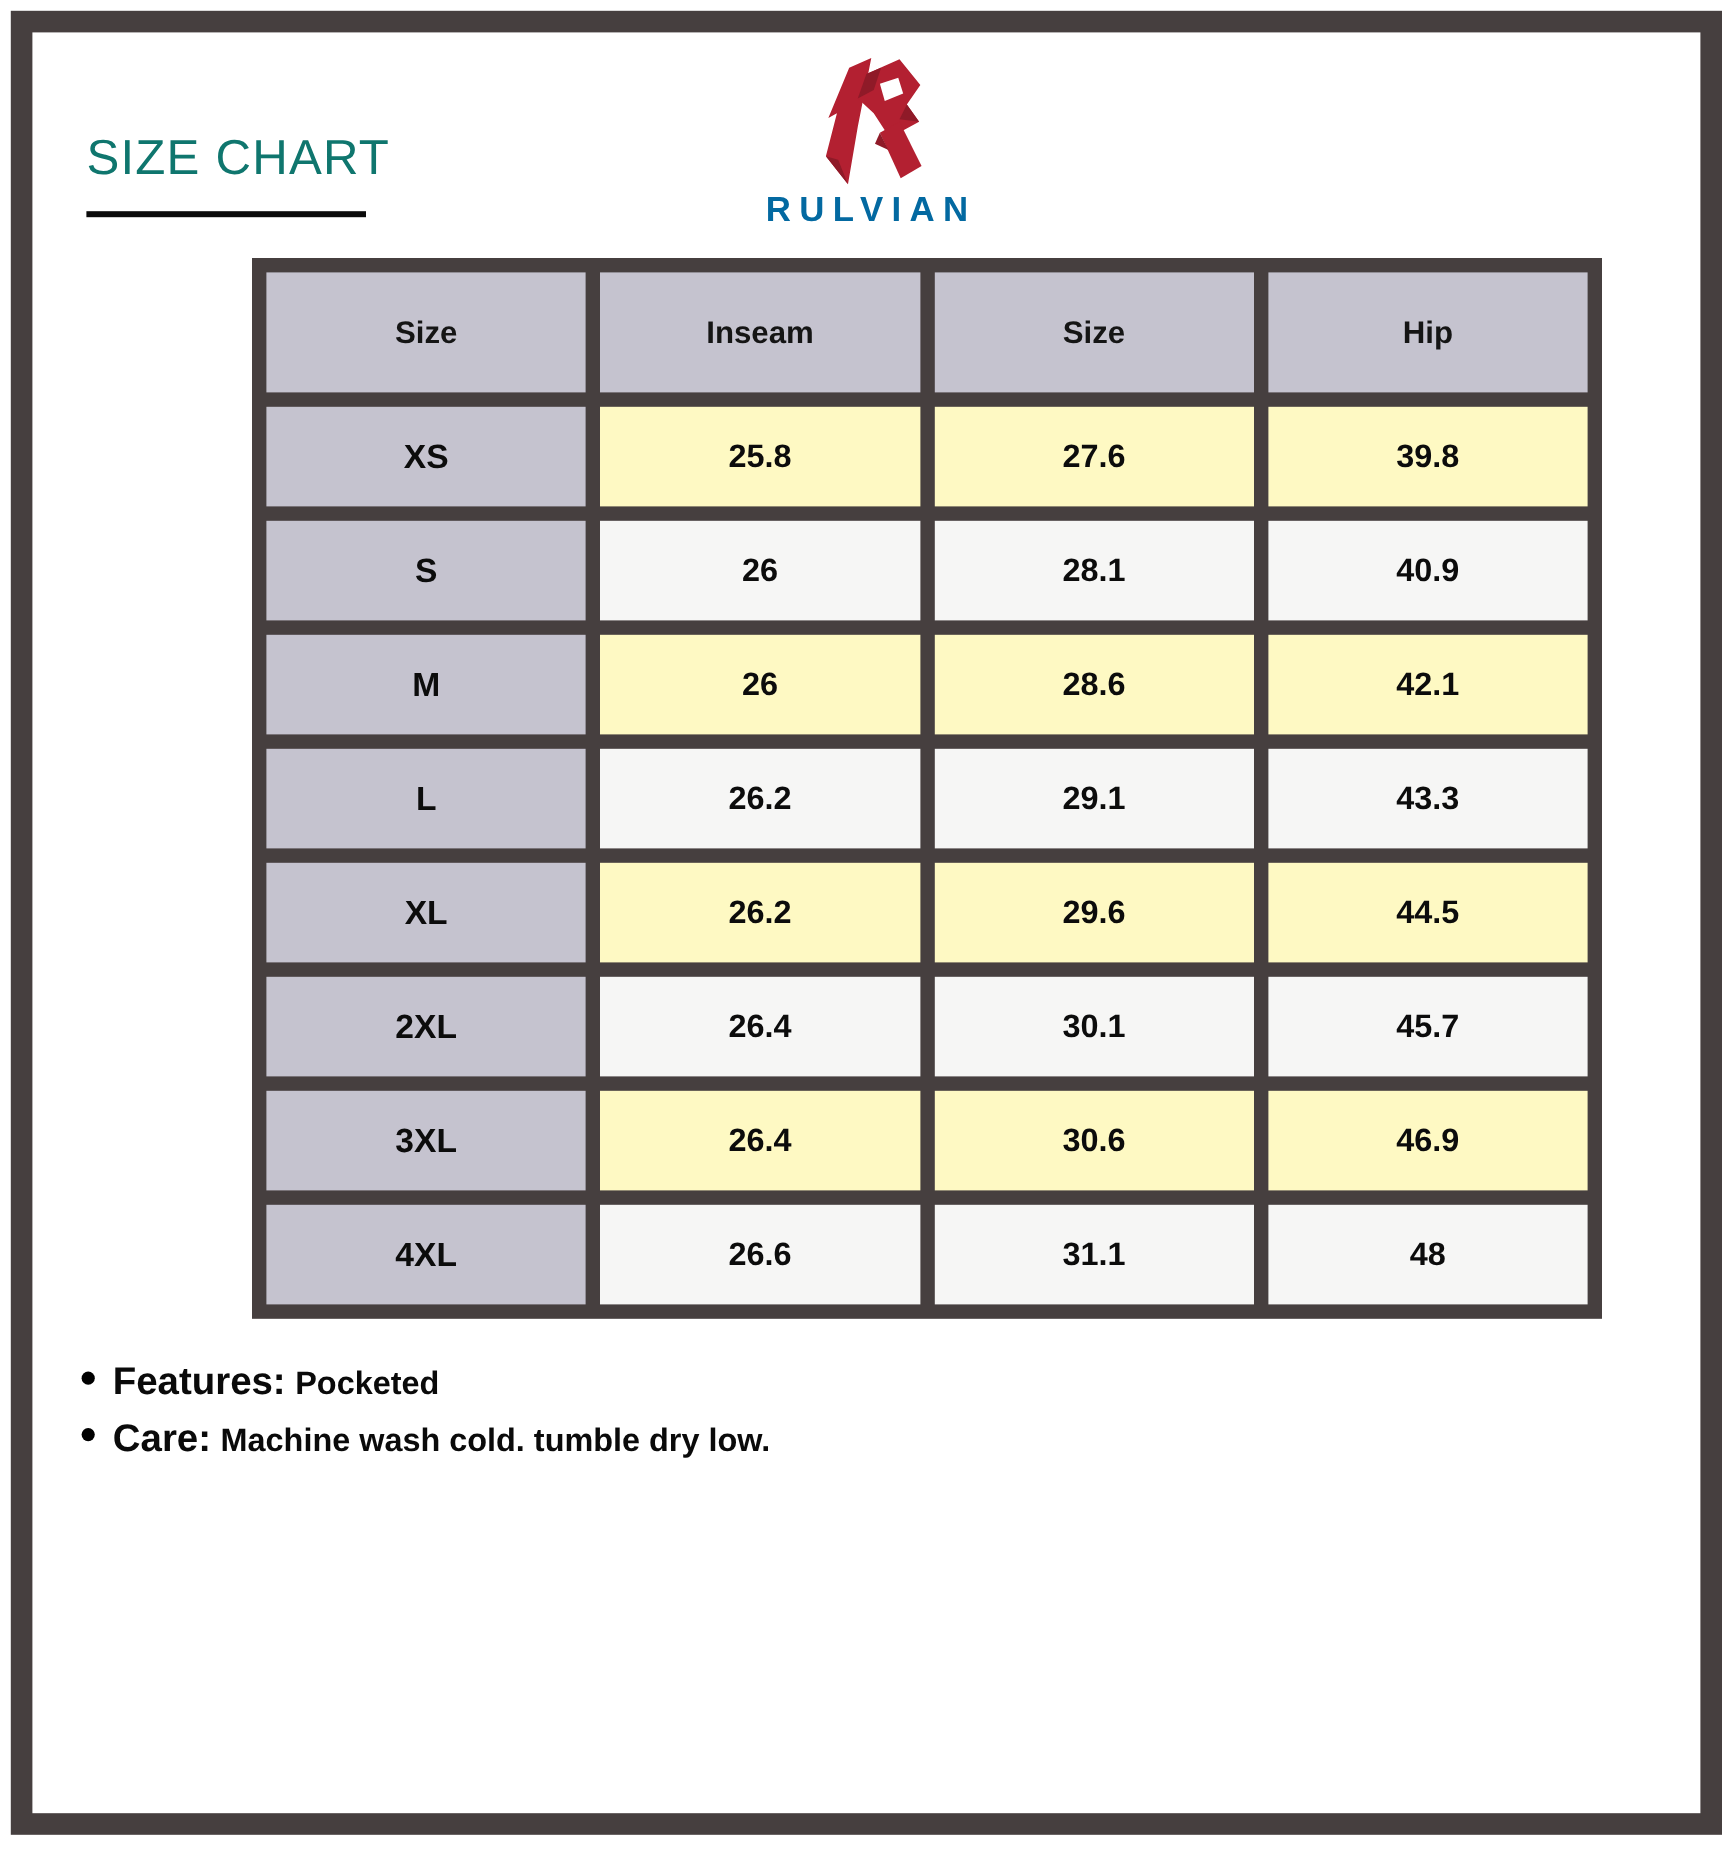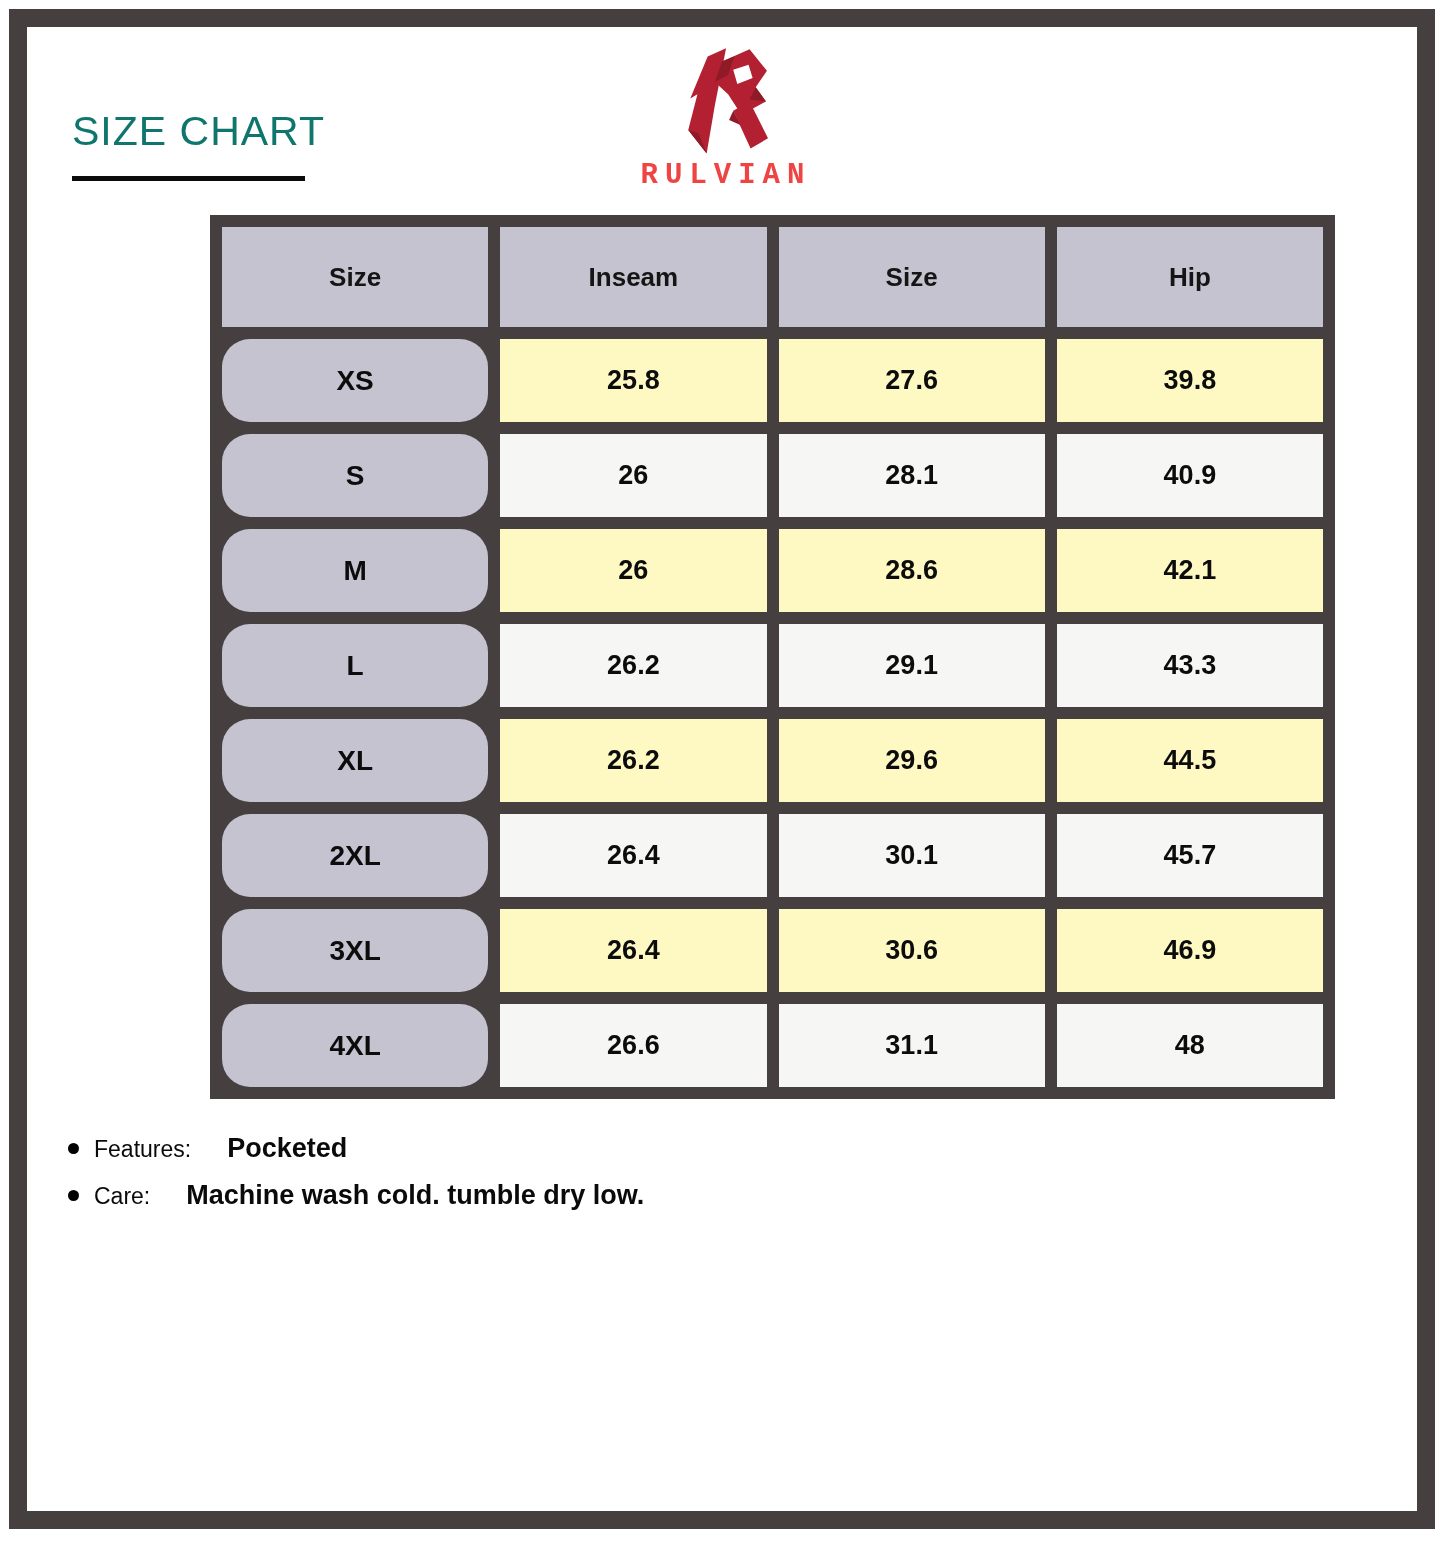--- a/index.html
+++ b/index.html
@@ -29,26 +29,26 @@
   }
   
   .logo-block {
     position: absolute; left: 0; right: 0; top: 48px;
     text-align: center;
   }
   .logo-mark { display: block; margin: 0 auto; }
   .logo-word {
     display: inline-block;
     margin-top: 3px;
-    font-family: Liberation Mono, monospace;
+    font-family: Liberation Sans, sans-serif;
     font-weight: bold;
     font-size: 29px;
     letter-spacing: 7px;
     text-indent: 7px;
-    color: #ef4444;
+    color: #0369a1;
   }
   
   .size-table {
     position: absolute; left: 210px; top: 215px;
     width: 1125px;
     border-collapse: separate;
     border-spacing: 12px;
     background: #463f3f;
     table-layout: fixed;
   }
@@ -59,31 +59,31 @@
   .size-table th {
     height: 100px;
     background: #c5c3cf;
     font-size: 26px; font-weight: bold; color: #151515;
   }
   .size-table td {
     height: 83px;
     background: #fef9c3;
     font-size: 27px; font-weight: bold; color: #0c0c0c;
   }
-  .size-table td.size-cell { background: #c5c3cf; font-size: 28px; border-radius: 28px; }
+  .size-table td.size-cell { background: #c5c3cf; font-size: 28px; }
   .size-table tbody tr:nth-child(even) td:not(.size-cell) { background: #f6f6f5; }
   
   .details { position: absolute; left: 68px; top: 1133px; }
   .detail-item { display: flex; align-items: baseline; height: 34px; margin-bottom: 13px; }
   .bullet-dot {
     width: 11px; height: 11px; border-radius: 50%;
     background: #000; flex: none;
     align-self: center; margin-right: 15px; margin-top: -4px;
   }
-  .detail-label { font-size: 23px; font-weight: normal; margin-right: 36px; white-space: nowrap; }
+  .detail-label { font-size: 32px; font-weight: bold; margin-right: 8px; white-space: nowrap; }
   .detail-value { font-size: 27px; font-weight: bold; white-space: nowrap; text-align: center; }
 </style>
 </head>
 <body>
 
 <div class="frame"></div>
 
 <div class="title-block">
   <div class="page-title">SIZE CHART</div>
   <div class="title-underline"></div>

